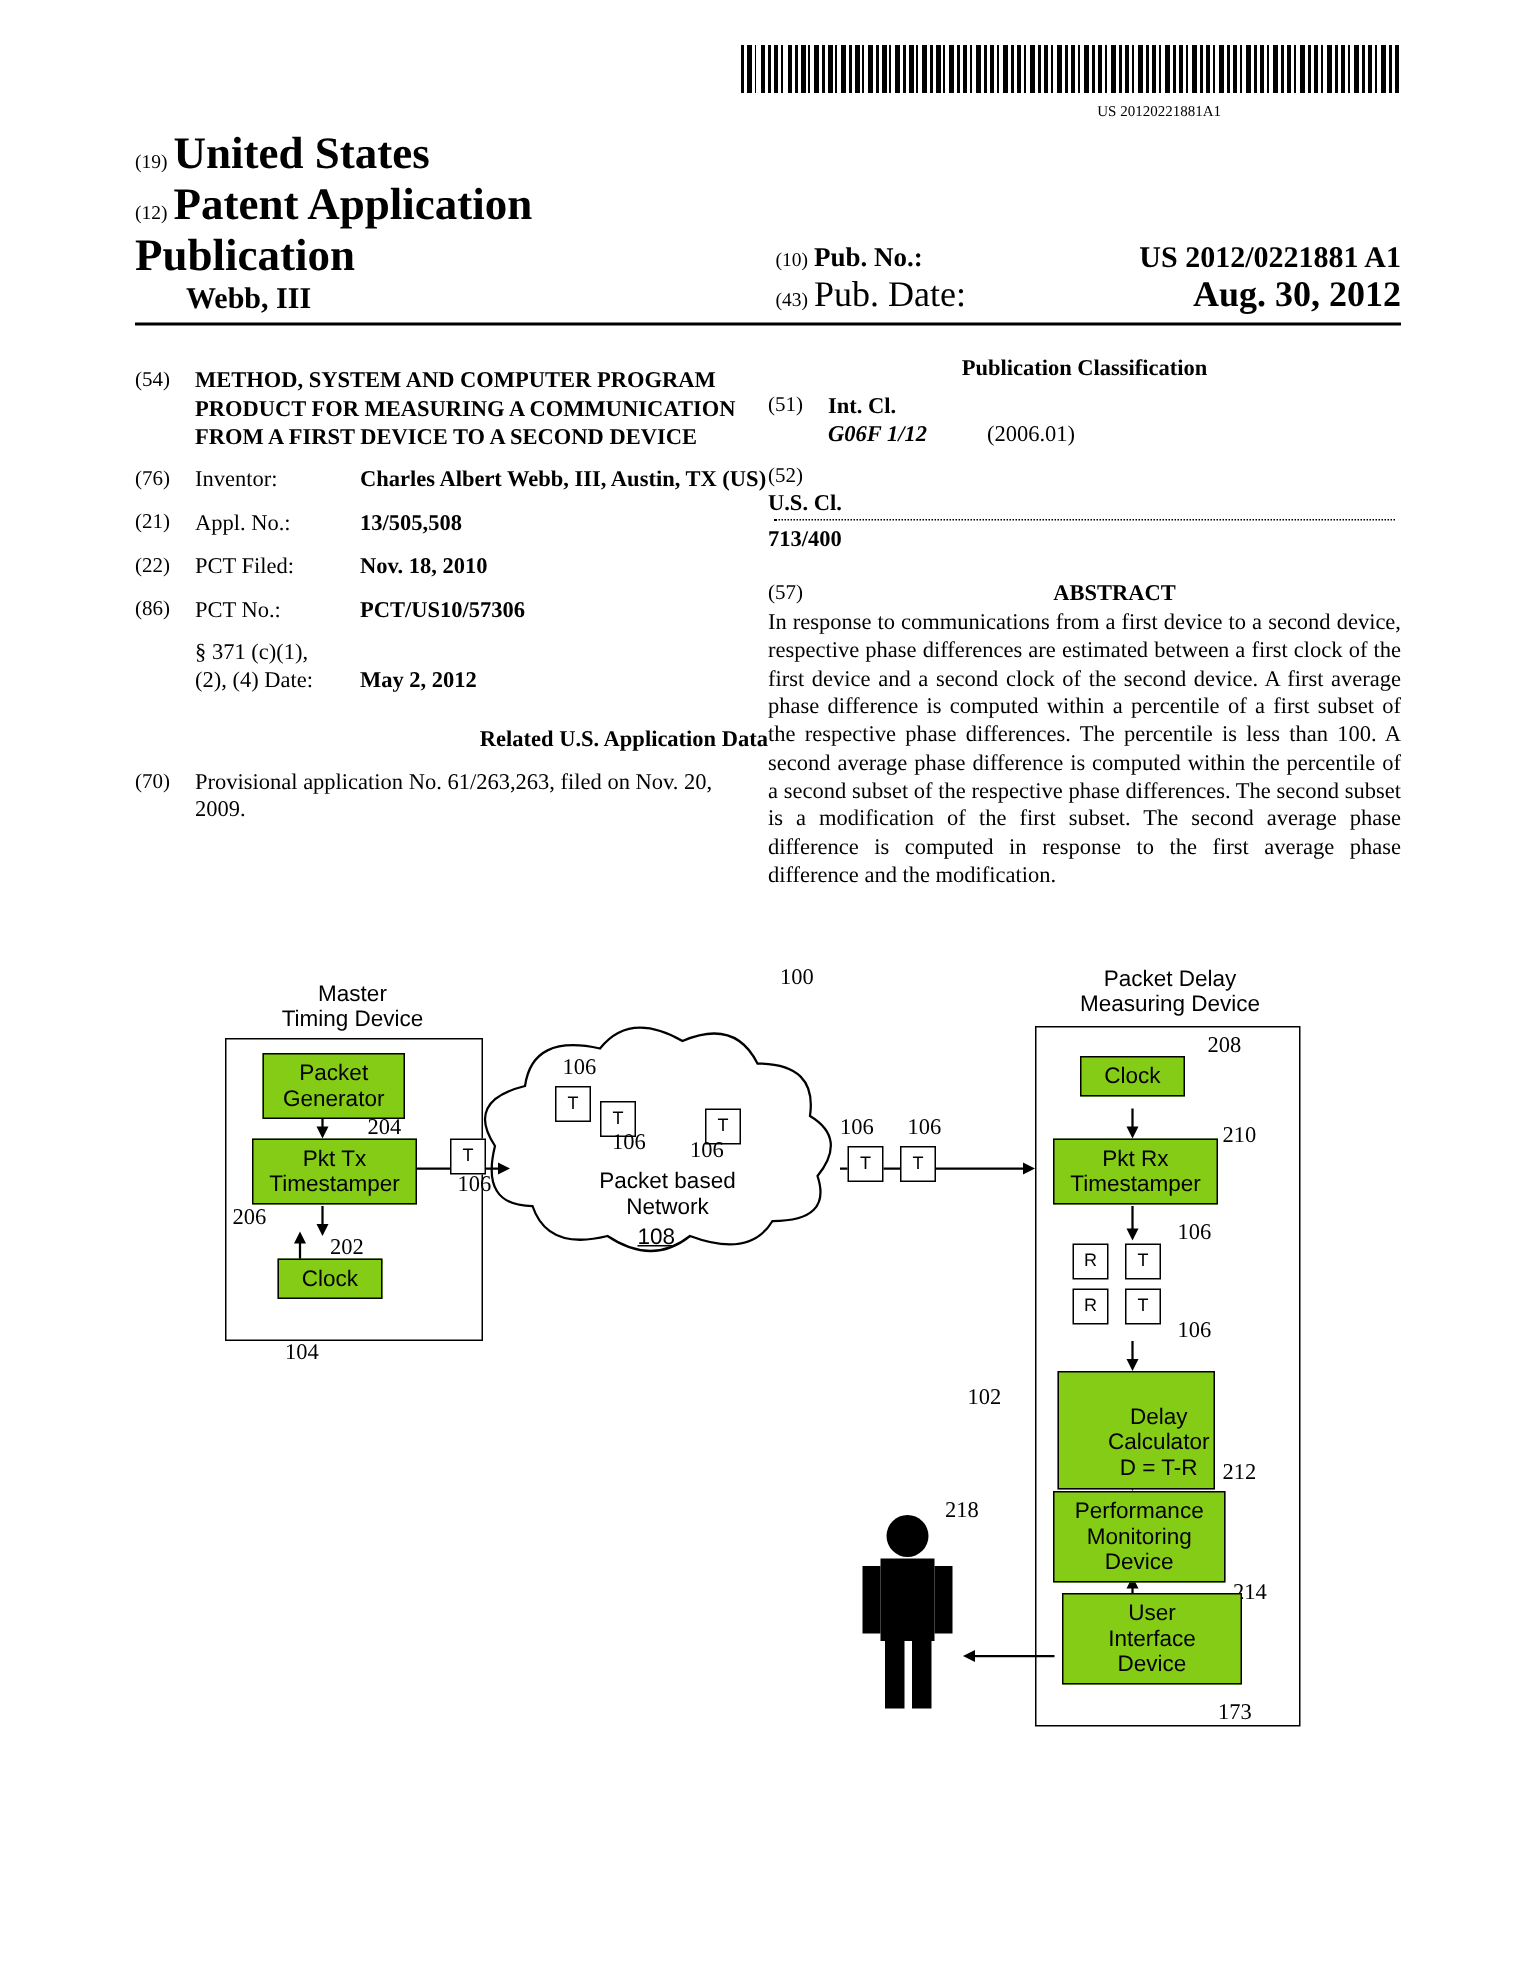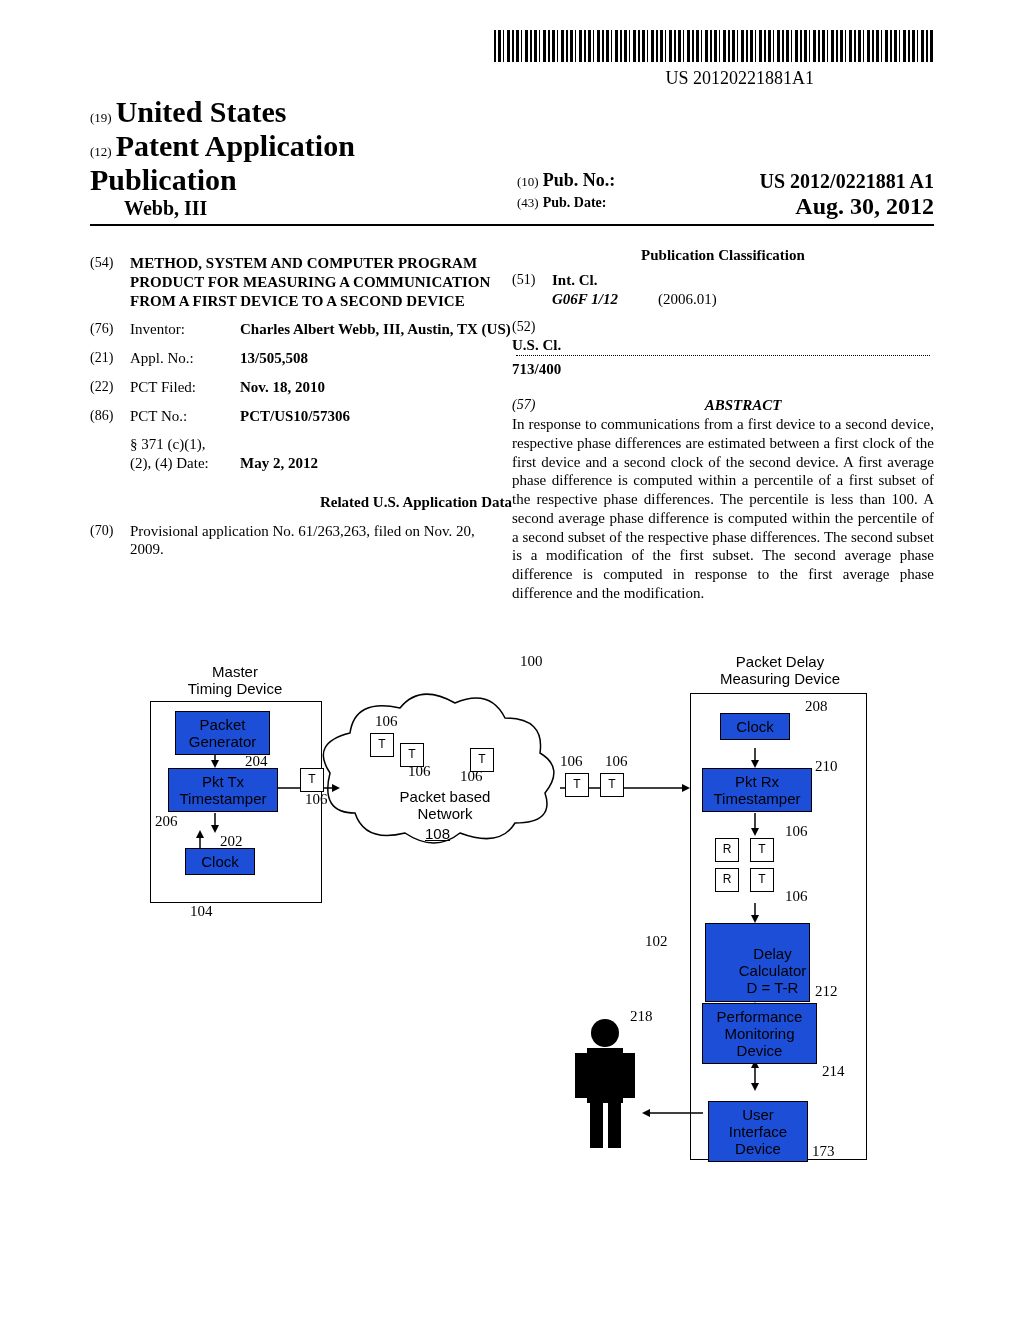--- a/index.html
+++ b/index.html
@@ -22,21 +22,21 @@
     margin-bottom: 2px;
   }
   .barcode {
     display: inline-block;
     height: 32px;
     width: 440px;
     background: repeating-linear-gradient(90deg,#000 0 2px,#fff 2px 4px,#000 4px 7px,#fff 7px 9px,#000 9px 10px,#fff 10px 13px,#000 13px 16px,#fff 16px 18px);
   }
   .barcode-num {
     text-align: right;
-    font-size: 18px;
+    font-size: 10px;
     margin-bottom: 6px;
     padding-right: 120px;
   }
   .header {
     display: flex;
     align-items: flex-end;
     border-bottom: 2px solid #000;
     padding-bottom: 4px;
     margin-bottom: 18px;
   }
@@ -62,22 +62,22 @@
   }
   .author-line {
     font-size: 20px;
     font-weight: bold;
   }
   .pubnum {
     font-size: 20px;
     font-weight: bold;
   }
   .pubdate-label {
-    font-size: 14px;
-    font-weight: bold;
+    font-size: 24px;
+    font-weight: normal;
   }
   .pubdate-val {
     font-size: 24px;
     font-weight: bold;
     float: right;
   }
   .hr-row {
     display: flex;
     justify-content: space-between;
   }
@@ -131,21 +131,21 @@
     margin-top: 50px;
     position: relative;
     height: 540px;
     font-family: Arial, Helvetica, sans-serif;
     font-size: 15px;
   }
   .fbox {
     position: absolute;
     border: 1.5px solid #000;
     text-align: center;
-    background: #1d4ed8;
+    background: #84cc16;
     box-sizing: border-box;
     padding: 4px 2px;
     line-height: 1.15;
   }
   .flabel {
     position:absolute;
     font-family: Arial, sans-serif;
   }
   .handwrite {
     position:absolute;
@@ -270,21 +270,21 @@
             <span>(2006.01)</span>
           </div>
         </div>
       </div>
       <div class="field-row classif-row">
         <div class="code">(52)</div>
         <div><b>U.S. Cl.</b></div>
         <div class="dots"></div>
         <div><b>713/400</b></div>
       </div>
-      <div class="field-row" style="margin-top:18px;font-style:italic;">
+      <div class="field-row" style="margin-top:18px;">
         <div class="code">(57)</div>
         <div class="val" style="text-align:center;"><b>ABSTRACT</b></div>
       </div>
       <div class="abstract">In response to communications from a first device to a second device, respective phase differences are estimated between a first clock of the first device and a second clock of the second device. A first average phase difference is computed within a percentile of a first subset of the respective phase differences. The percentile is less than 100. A second average phase difference is computed within the percentile of a second subset of the respective phase differences. The second subset is a modification of the first subset. The second average phase difference is computed in response to the first average phase difference and the modification.</div>
     </div>
   </div>
 
   <div class="figure-area">
 
     <svg class="fig-svg" viewBox="0 0 844 540">
@@ -384,21 +384,21 @@
 Calculator
 D = T-R</span>
     </div>
     <div class="handwrite" style="left:725px;top:330px;">212</div>
 
     <div class="fbox" style="left:612px;top:350px;width:115px;white-space:pre-line;">Performance
 Monitoring
 Device</div>
     <div class="handwrite" style="left:732px;top:410px;">214</div>
 
-    <div class="fbox" style="left:618px;top:448px;width:100px;white-space:pre-line;">User
+    <div class="fbox" style="left:618px;top:418px;width:120px;white-space:pre-line;">User
 Interface
 Device</div>
     <div class="handwrite" style="left:722px;top:490px;">173</div>
 
     <div class="handwrite" style="left:540px;top:355px;">218</div>
   </div>
 
 </div>
 
 </body></html>

